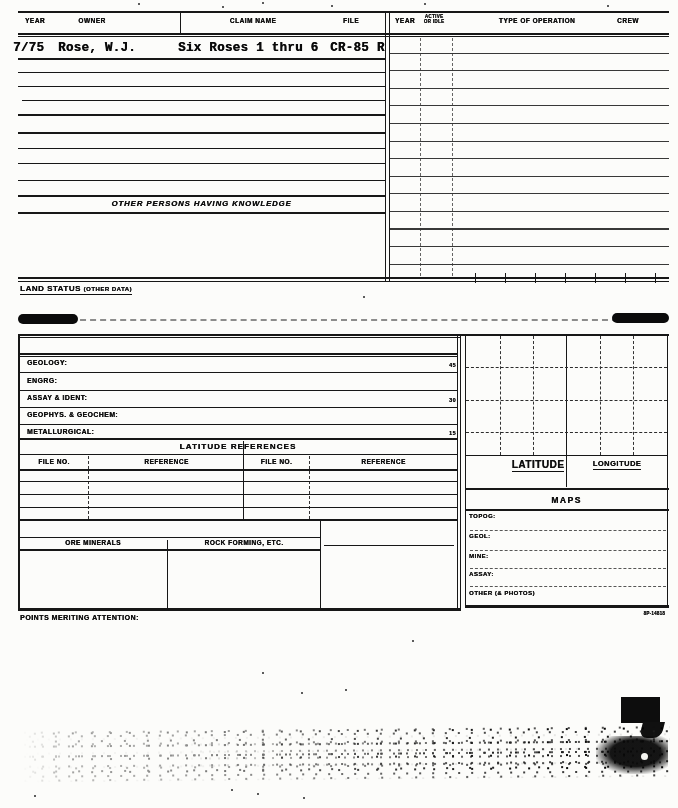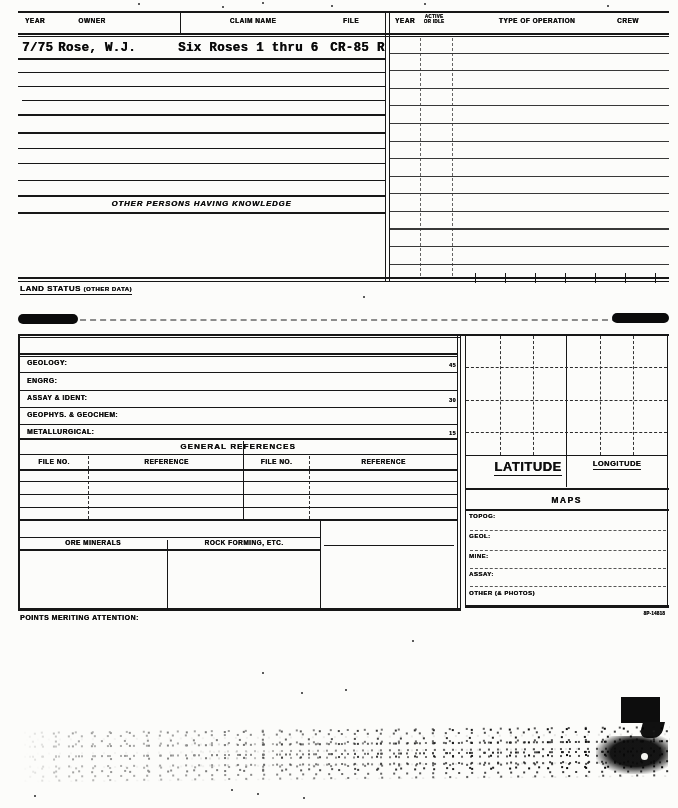--- a/index.html
+++ b/index.html
@@ -71,21 +71,21 @@
   </div>
   <div class="lbl ctr" style="left:462px;top:17px;width:150px;font-size:6.5px;">TYPE OF OPERATION</div>
   <div class="lbl ctr" style="left:606px;top:17px;width:44px;font-size:6.5px;">CREW</div>
 
   <div class="hl" style="left:18px;top:33px;width:651px;height:1.6px;"></div>
   <div class="hl" style="left:18px;top:36px;width:651px;"></div>
 
   <div class="vl" style="left:385px;top:11px;height:270px;width:1.4px;"></div>
   <div class="vl" style="left:389px;top:11px;height:270px;"></div>
 
-  <div class="typed" style="left:22px;top:41px;">7/75</div>
+  <div class="typed" style="left:13px;top:41px;">7/75</div>
   <div class="typed" style="left:58px;top:41px;">Rose, W.J.</div>
   <div class="typed" style="left:178px;top:41px;">Six Roses 1 thru 6</div>
   <div class="typed" style="left:330px;top:41px;">CR-85 R</div>
 
   <div class="hl" style="left:18px;top:58px;width:367px;height:1.5px;"></div>
   <div class="hl" style="left:18px;top:72px;width:367px;"></div>
   <div class="hl" style="left:18px;top:86px;width:367px;"></div>
   <div class="hl" style="left:22px;top:100px;width:363px;"></div>
 
   <div class="hl" style="left:18px;top:114px;width:367px;height:1.8px;"></div>
@@ -143,21 +143,21 @@
   <div class="lbl" style="left:440px;top:397px;width:16px;font-size:5.5px;text-align:right;">30</div>
   <div class="hl" style="left:18px;top:407px;width:440px;"></div>
 
   <div class="lbl" style="left:27px;top:411px;font-size:6.8px;">GEOPHYS. &amp; GEOCHEM:</div>
   <div class="hl" style="left:18px;top:424px;width:440px;"></div>
 
   <div class="lbl" style="left:27px;top:428px;font-size:6.8px;">METALLURGICAL:</div>
   <div class="lbl" style="left:440px;top:430px;width:16px;font-size:5.5px;text-align:right;">15</div>
 
   <div class="hl" style="left:18px;top:438px;width:440px;height:2px;"></div>
-  <div class="lbl ctr" style="left:18px;top:442px;width:440px;font-size:8px;letter-spacing:1.1px;">GENERAL REFERENCES</div>
+  <div class="lbl ctr" style="left:18px;top:442px;width:440px;font-size:8px;letter-spacing:1.1px;">LATITUDE REFERENCES</div>
   <div class="hl" style="left:18px;top:454px;width:440px;height:1.3px;"></div>
 
   <div class="lbl ctr" style="left:18px;top:458px;width:72px;font-size:6.5px;">FILE NO.</div>
   <div class="lbl ctr" style="left:90px;top:458px;width:153px;font-size:6.5px;">REFERENCE</div>
   <div class="lbl ctr" style="left:243px;top:458px;width:67px;font-size:6.5px;">FILE NO.</div>
   <div class="lbl ctr" style="left:310px;top:458px;width:147px;font-size:6.5px;">REFERENCE</div>
   <div class="hl" style="left:18px;top:469px;width:440px;height:1.5px;"></div>
 
   <div class="vdash" style="left:88px;top:456px;height:63px;"></div>
   <div class="vl" style="left:243px;top:441px;height:78px;width:1.3px;"></div>
@@ -185,21 +185,21 @@
   <div class="vl" style="left:566px;top:336px;height:151px;width:1.4px;"></div>
   <div class="vdash" style="left:500px;top:336px;height:119px;"></div>
   <div class="vdash" style="left:533px;top:336px;height:119px;"></div>
   <div class="vdash" style="left:600px;top:336px;height:119px;"></div>
   <div class="vdash" style="left:633px;top:336px;height:119px;"></div>
   <div class="hdash" style="left:466px;top:367px;width:201px;border-top:1.3px dashed #2c2c2c;"></div>
   <div class="hdash" style="left:466px;top:400px;width:201px;border-top:1.3px dashed #2c2c2c;"></div>
   <div class="hdash" style="left:466px;top:432px;width:201px;border-top:1.3px dashed #2c2c2c;"></div>
   <div class="hl" style="left:466px;top:455px;width:201px;height:1.2px;"></div>
 
-  <div class="lbl ctr" style="left:478px;top:459px;width:100px;font-size:13px;">
+  <div class="lbl ctr" style="left:488px;top:459px;width:100px;font-size:10px;">
     <span class="underln">LATITUDE</span>
   </div>
   <div class="lbl ctr" style="left:567px;top:459px;width:100px;font-size:7.5px;">
     <span class="underln">LONGITUDE</span>
   </div>
   <div class="hl" style="left:465px;top:488px;width:204px;height:1.5px;"></div>
 
   <div class="lbl ctr" style="left:465px;top:495px;width:203px;font-size:8.5px;letter-spacing:1.5px;">MAPS</div>
   <div class="hl" style="left:465px;top:509px;width:204px;height:1.5px;"></div>
 

